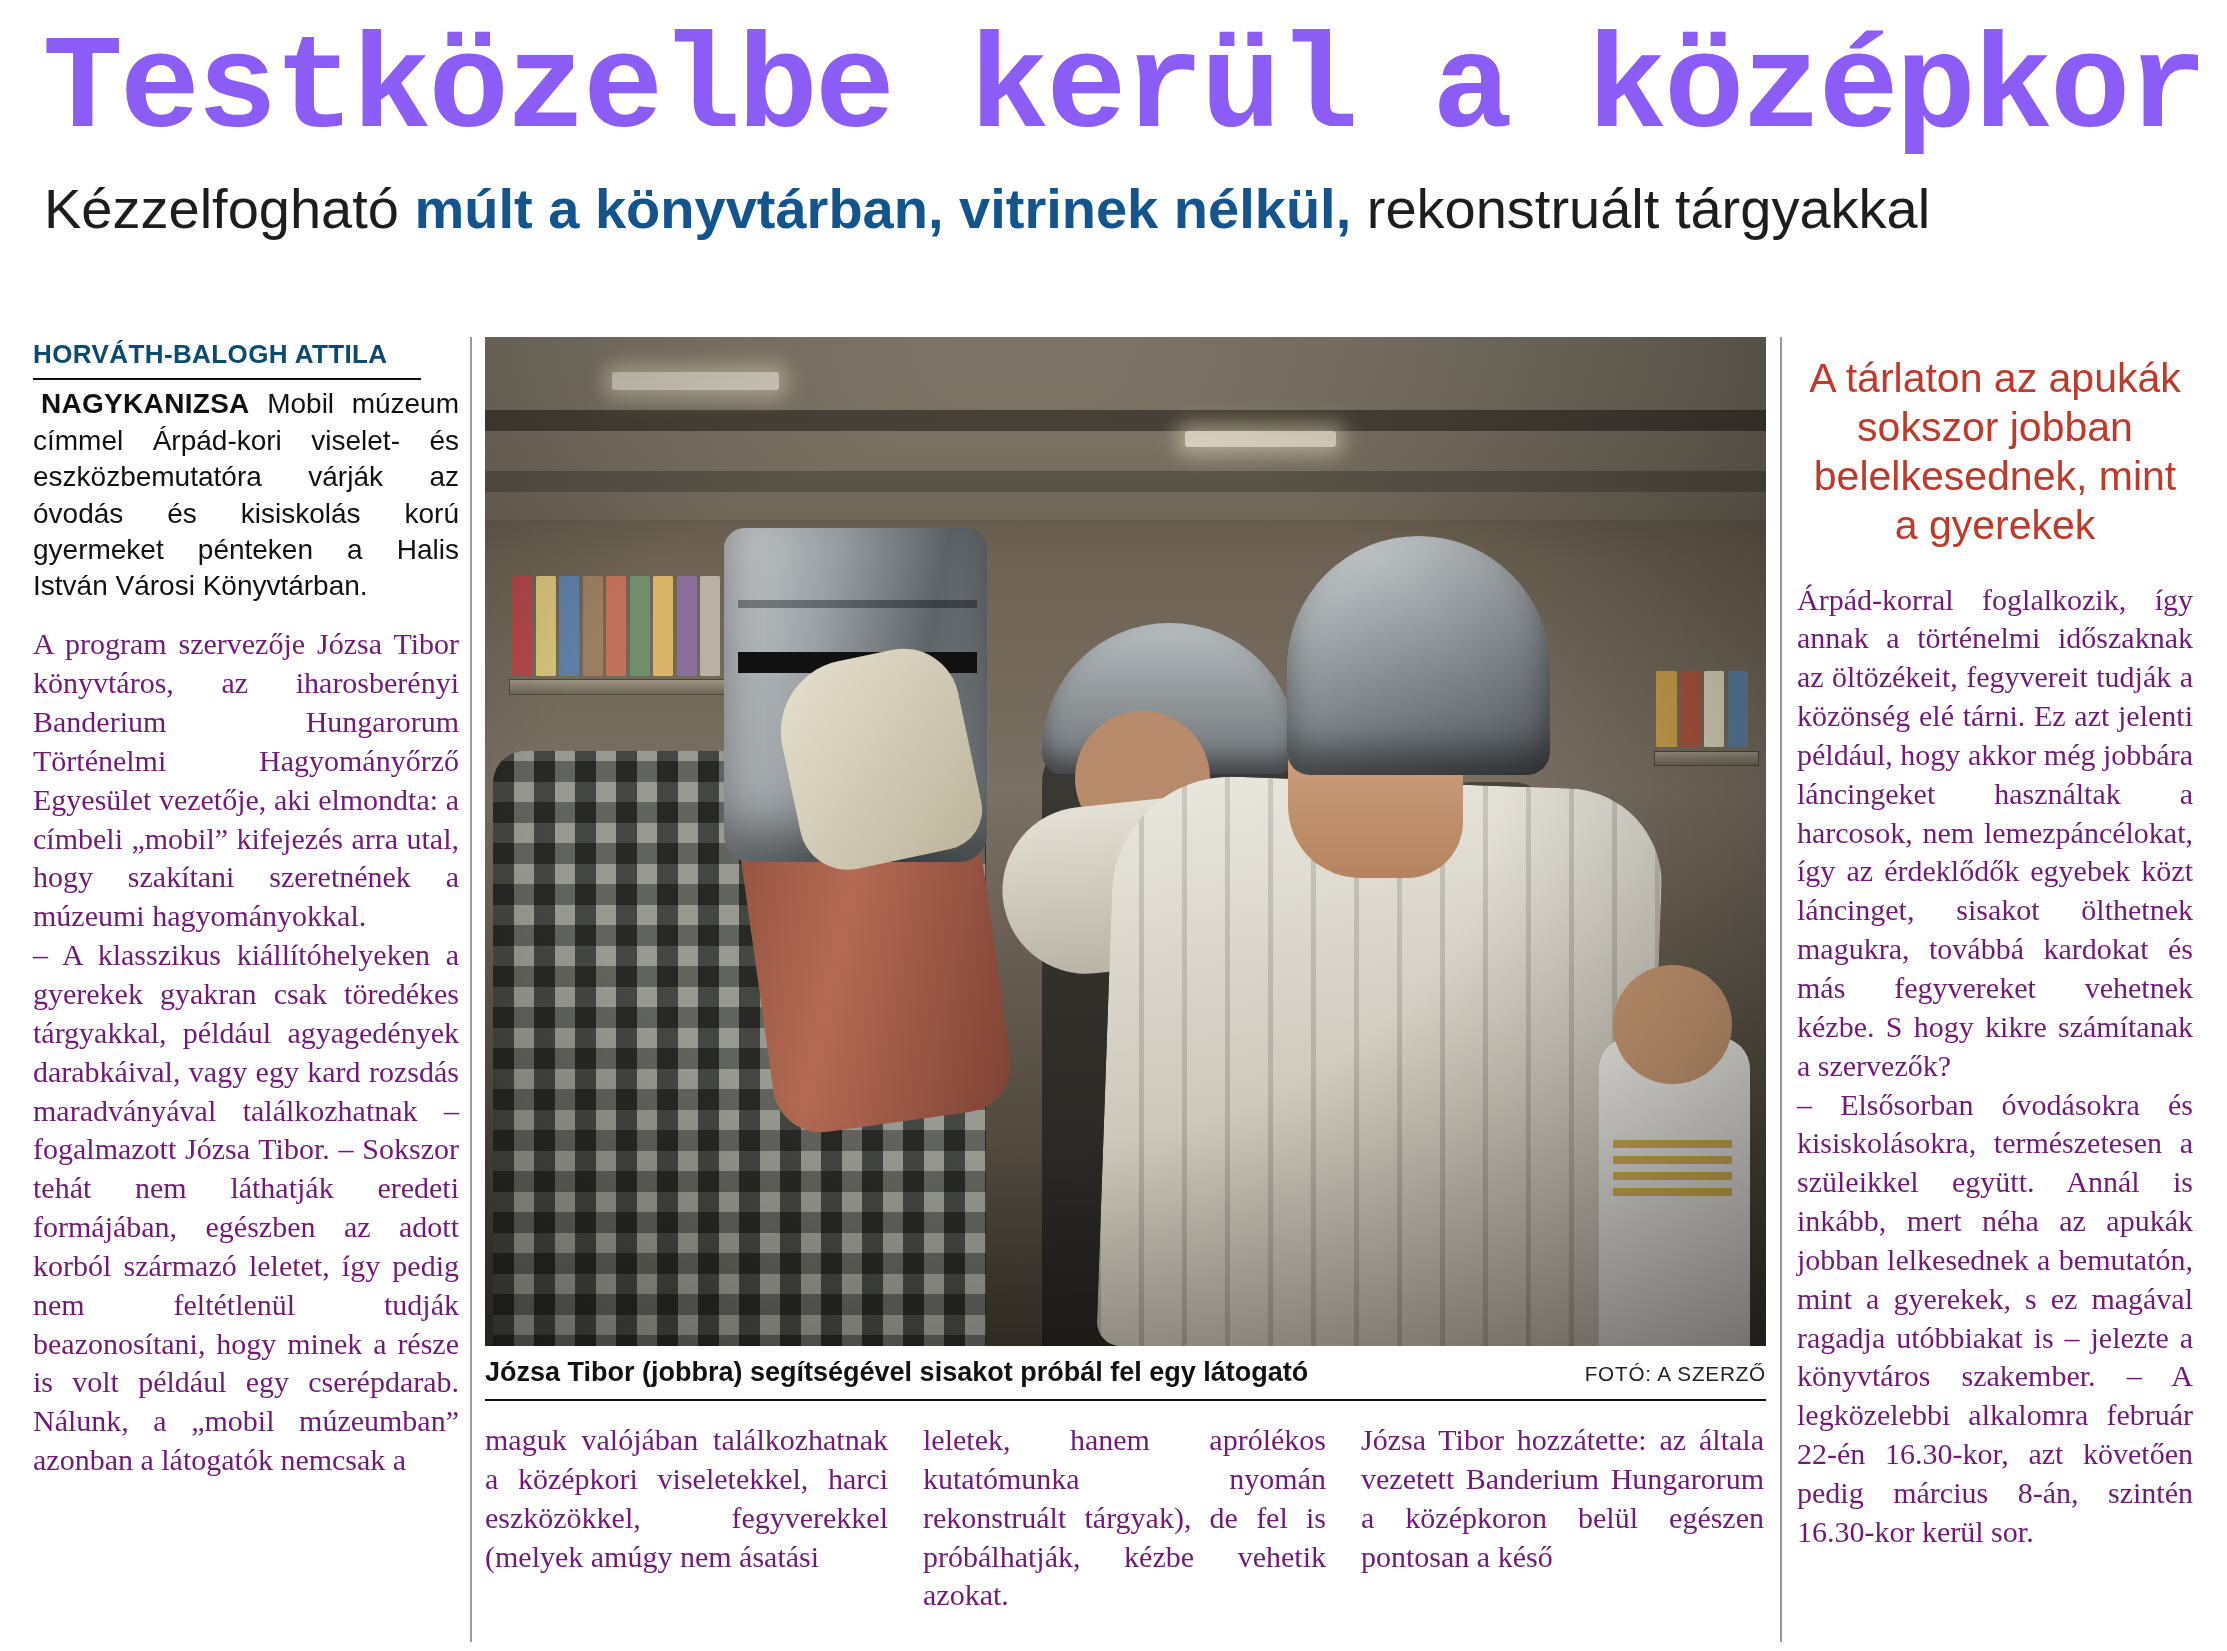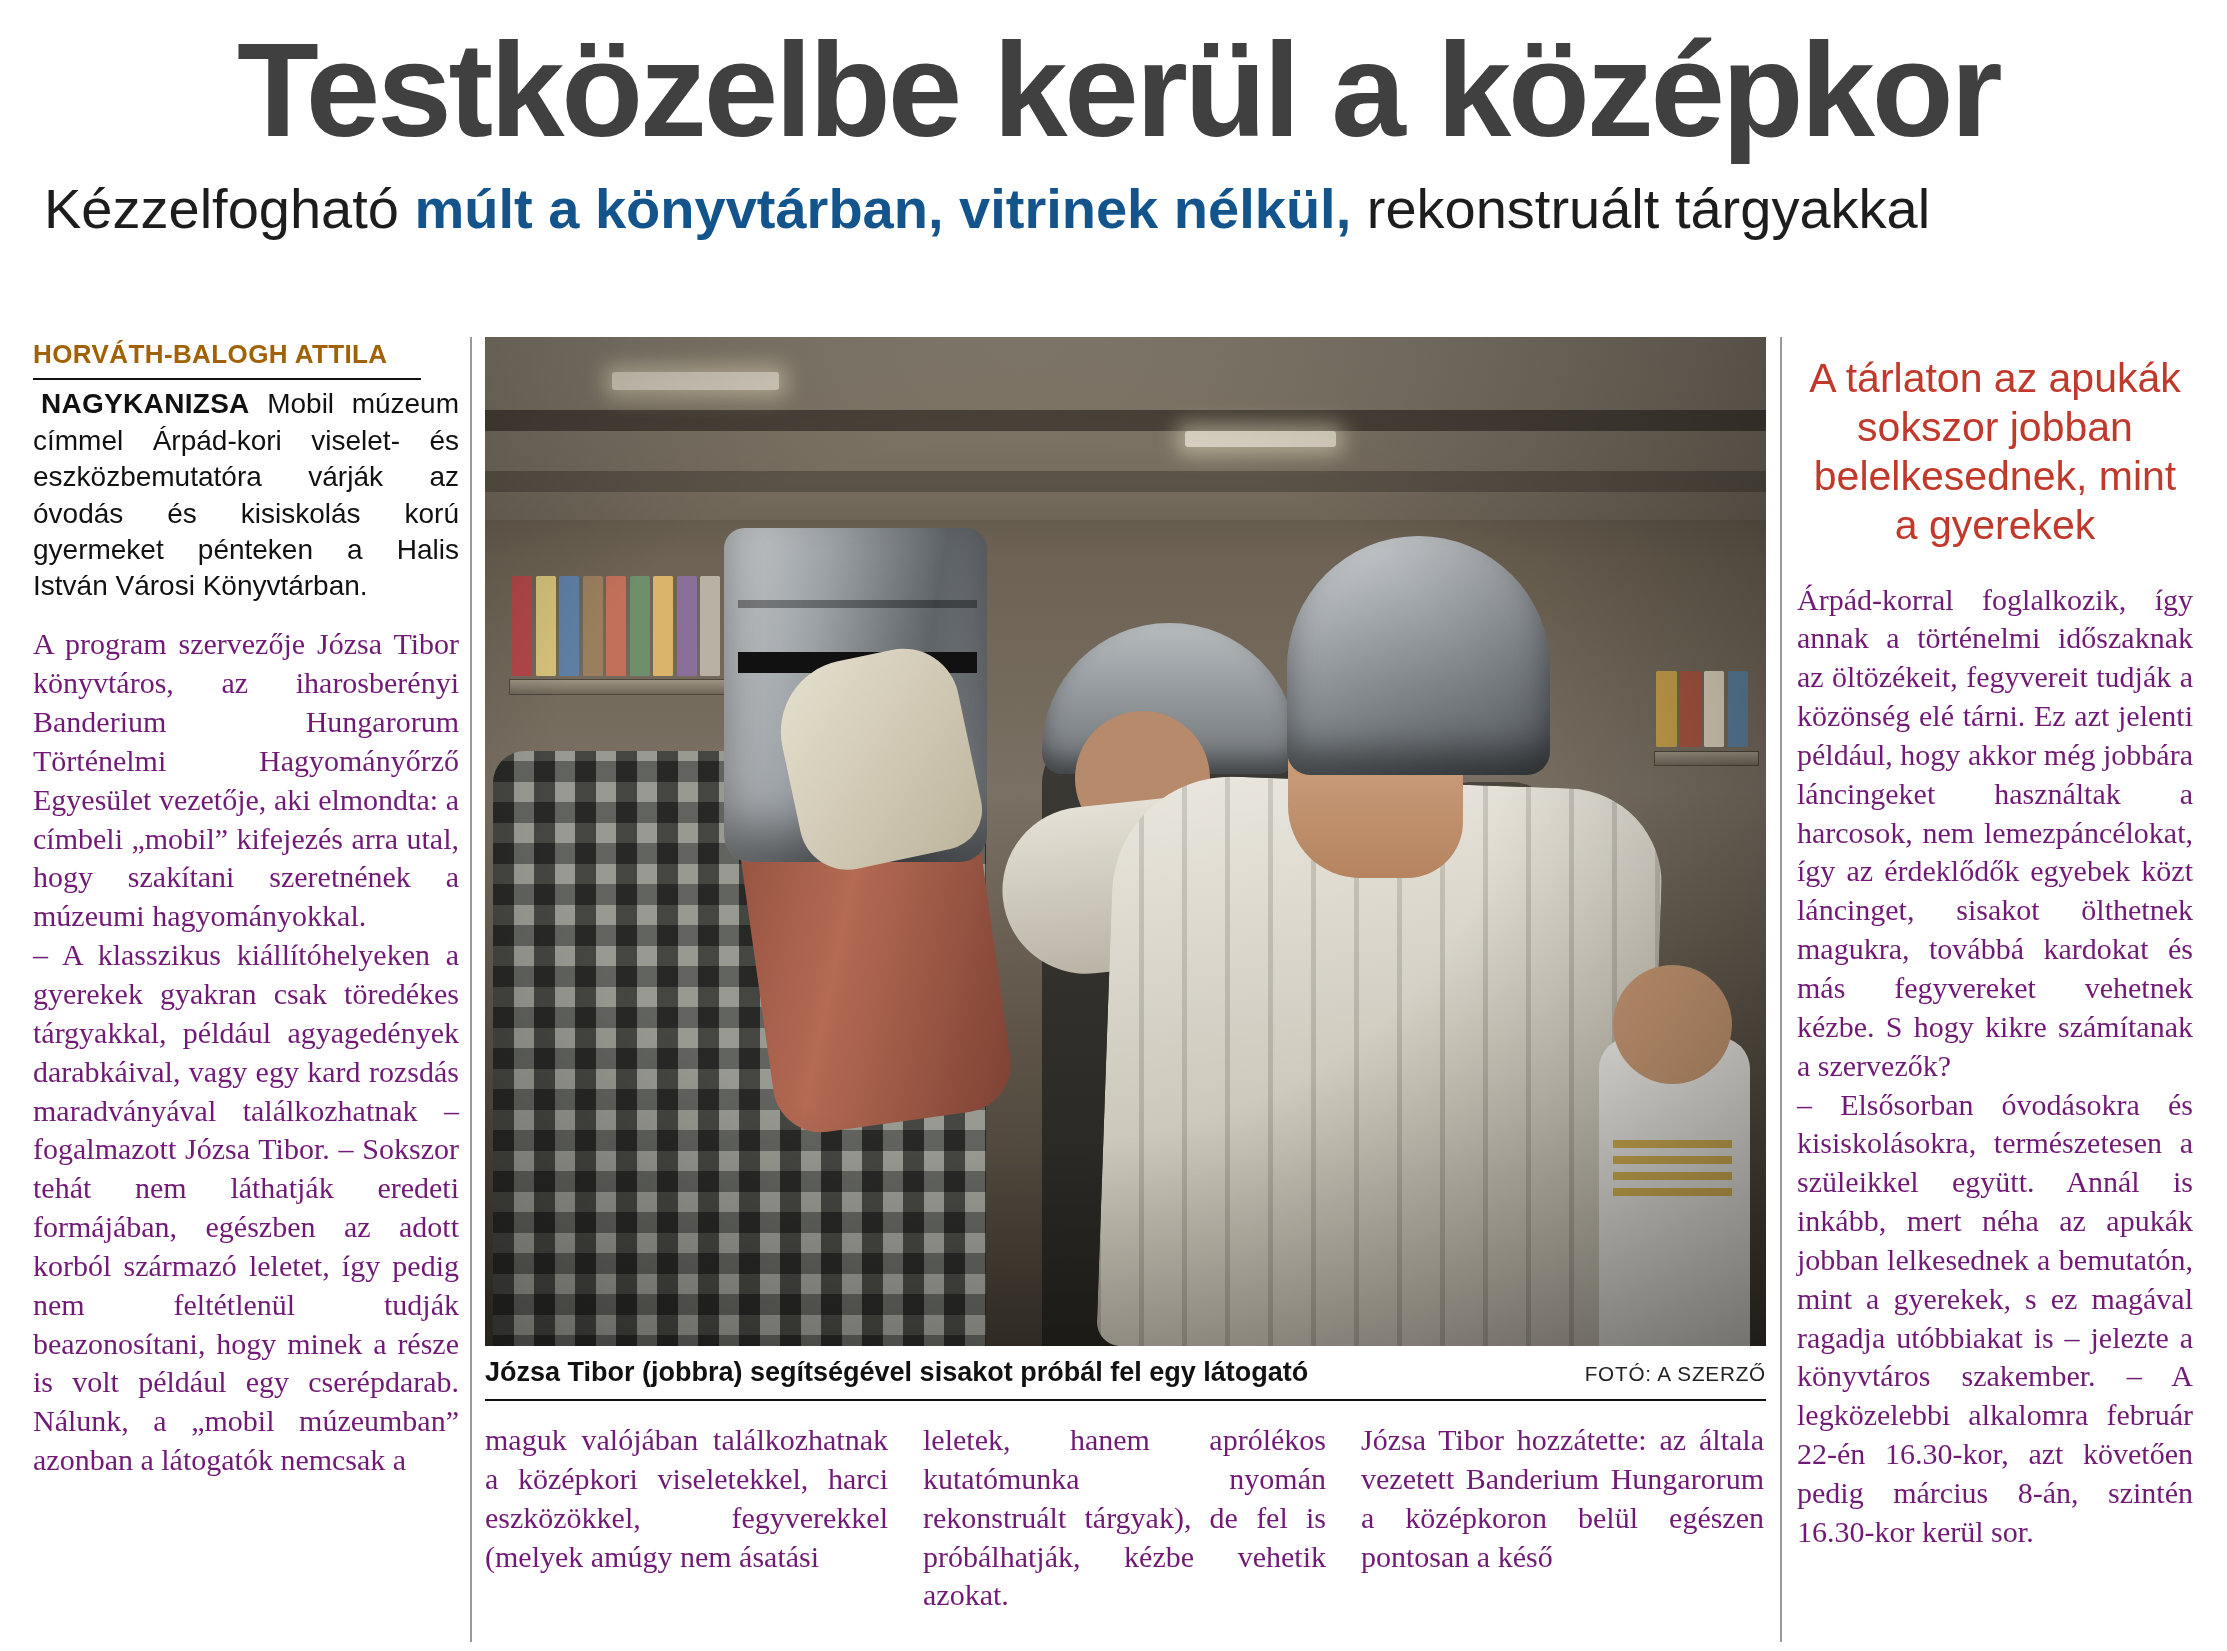--- a/index.html
+++ b/index.html
@@ -17,27 +17,27 @@
   .page {
     position: relative;
     width: 2227px;
     height: 1652px;
     box-sizing: border-box;
     padding: 8px 33px 0 33px;
   }
 
   
   .headline {
-    font-family: Liberation Sans, sans-serif;
+    font-family: Liberation Mono, monospace;
     font-weight: bold;
     font-size: 134px;
     line-height: 1.02;
     letter-spacing: -3.2px;
     margin: 14.3px 0 0 9.5px;
-    color: #404040;
+    color: #8b5cf6;
     white-space: nowrap;
     text-align: center;
   }
   .subhead {
     font-family: "Liberation Sans", sans-serif;
     font-size: 56px;
     line-height: 1.1;
     margin: 19px 0 0 11px;
     color: #1d1d1d;
     white-space: nowrap;
@@ -62,21 +62,21 @@
     left: 0;
     top: 0;
     width: 426px;
     height: 1305px;
   }
   .byline-name {
     font-family: "Liberation Sans", sans-serif;
     font-weight: bold;
     font-size: 26px;
     letter-spacing: 0.4px;
-    color: #a16207;
+    color: #0c4a6e;
     margin: 1.6px 0 8px 0;
   }
   .byline-rule {
     width: 388px;
     height: 2.4px;
     background: #111;
     margin-bottom: 6.4px;
   }
   .byline-mail {
     font-family: "Liberation Sans", sans-serif;

